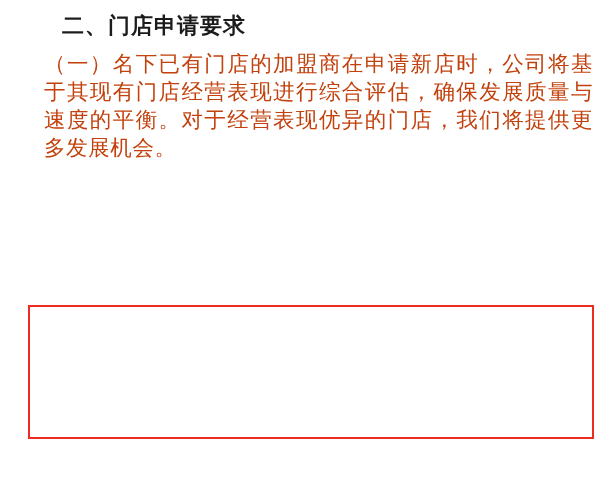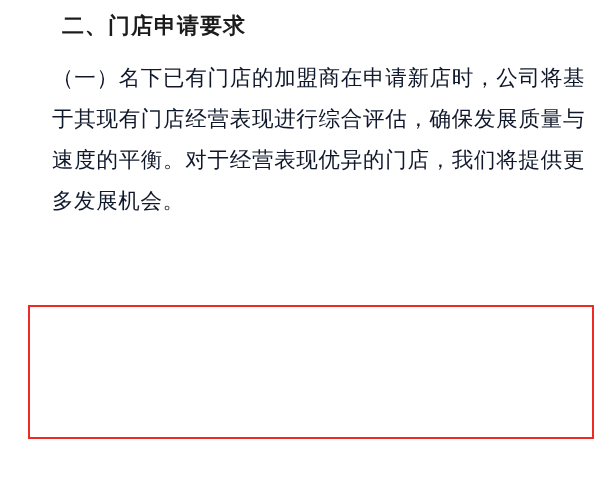--- a/index.html
+++ b/index.html
@@ -25,23 +25,23 @@
     font-size: 22px;
     font-weight: 700;
     color: #1b1b1b;
     letter-spacing: 1px;
     line-height: 40px;
     margin: 0 0 2px 0;
     padding-left: 22px;
   }
   .para {
     font-size: 21.5px;
-    color: #0f172a;
-    line-height: 41px;
-    margin: 12px;
+    color: #c2410c;
+    line-height: 28px;
+    margin: 4px;
     text-align: justify;
     text-justify: inter-ideograph;
     letter-spacing: 0.6px;
     text-indent: 0;
   }
   .para-1 {
     padding-left: 0px;
   }
   .para-2 {
     padding-left: 0px;

